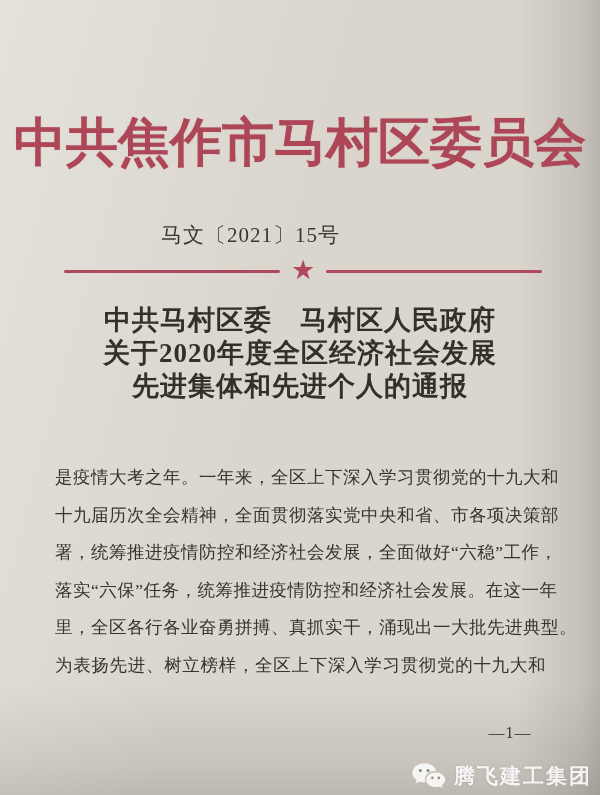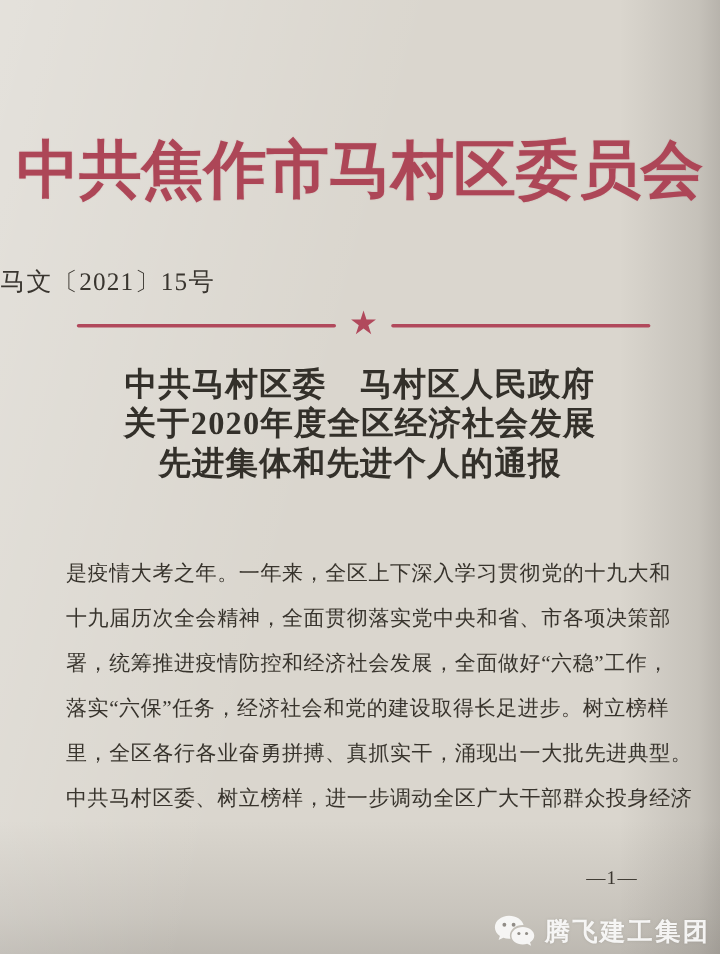--- a/index.html
+++ b/index.html
@@ -18,21 +18,21 @@
   .org-header{
     position:absolute;top:104px;left:0;width:600px;
     text-align:center;color:#ad4657;font-size:52px;font-weight:bold;
     letter-spacing:0px;line-height:1.5;
     font-family:"Liberation Serif", serif;
     text-shadow:0 0 1px rgba(173,70,87,0.45);
     white-space:nowrap;
   }
   .doc-number{
     position:absolute;top:221px;left:0;width:501px;
-    text-align:left;color:#39352f;font-size:21px;letter-spacing:1px;
+    text-align:center;color:#39352f;font-size:21px;letter-spacing:1px;
   }
   .divider{
     position:absolute;top:258px;left:64px;width:478px;height:26px;
     display:flex;align-items:center;justify-content:center;
   }
   .divider .seg{flex:1;height:3px;background:#b1495c;border-radius:2px;}
   .divider .star{
     flex:0 0 auto;color:#b1495c;font-size:27px;line-height:26px;
     margin:0 11px; font-family:"DejaVu Sans", sans-serif;
     transform:translateY(-1px);
@@ -90,23 +90,23 @@
     <div>中共马村区委　马村区人民政府</div>
     <div>关于2020年度全区经济社会发展</div>
     <div>先进集体和先进个人的通报</div>
   </div>
 
 
   <div class="body-text">
     <div class="body-line">是疫情大考之年。一年来，全区上下深入学习贯彻党的十九大和</div>
     <div class="body-line">十九届历次全会精神，全面贯彻落实党中央和省、市各项决策部</div>
     <div class="body-line">署，统筹推进疫情防控和经济社会发展，全面做好“六稳”工作，</div>
-    <div class="body-line">落实“六保”任务，经济社会和党的建设取得长足进步。树立榜样</div>
+    <div class="body-line">落实“六保”任务，统筹推进疫情防控和经济社会发展。在这一年</div>
     <div class="body-line">里，全区各行各业奋勇拼搏、真抓实干，涌现出一大批先进典型。</div>
-    <div class="body-line">中共马村区委、树立榜样，进一步调动全区广大干部群众投身经济</div>
+    <div class="body-line">为表扬先进、树立榜样，全区上下深入学习贯彻党的十九大和</div>
   </div>
 
   <div class="page-number">—1—</div>
 
   <div class="watermark">
     <span>
       <svg width="36" height="30" viewBox="0 0 36 30">
         <path d="M13.2 2.2 C6.6 2.2 1.4 6.5 1.4 11.8 C1.4 14.8 3.0 17.4 5.6 19.1 L4.5 22.4 L8.4 20.4 C9.9 20.9 11.5 21.3 13.2 21.3 C13.6 21.3 14.0 21.3 14.4 21.2 C14.1 20.4 13.9 19.5 13.9 18.6 C13.9 13.7 18.6 9.8 24.4 9.8 C24.7 9.8 25.0 9.8 25.3 9.9 C24.1 5.4 19.1 2.2 13.2 2.2 Z" fill="#ffffff" fill-opacity="0.92"></path>
         <path d="M24.6 11.4 C19.3 11.4 15.2 14.7 15.2 18.7 C15.2 22.7 19.3 26.0 24.6 26.0 C25.9 26.0 27.2 25.8 28.3 25.4 L31.6 27.1 L30.7 24.3 C32.8 22.9 34.2 20.9 34.2 18.7 C34.2 14.7 29.9 11.4 24.6 11.4 Z" fill="#ffffff" fill-opacity="0.92"></path>
         <circle cx="9.3" cy="9.6" r="1.6" fill="#8d8983"></circle>

